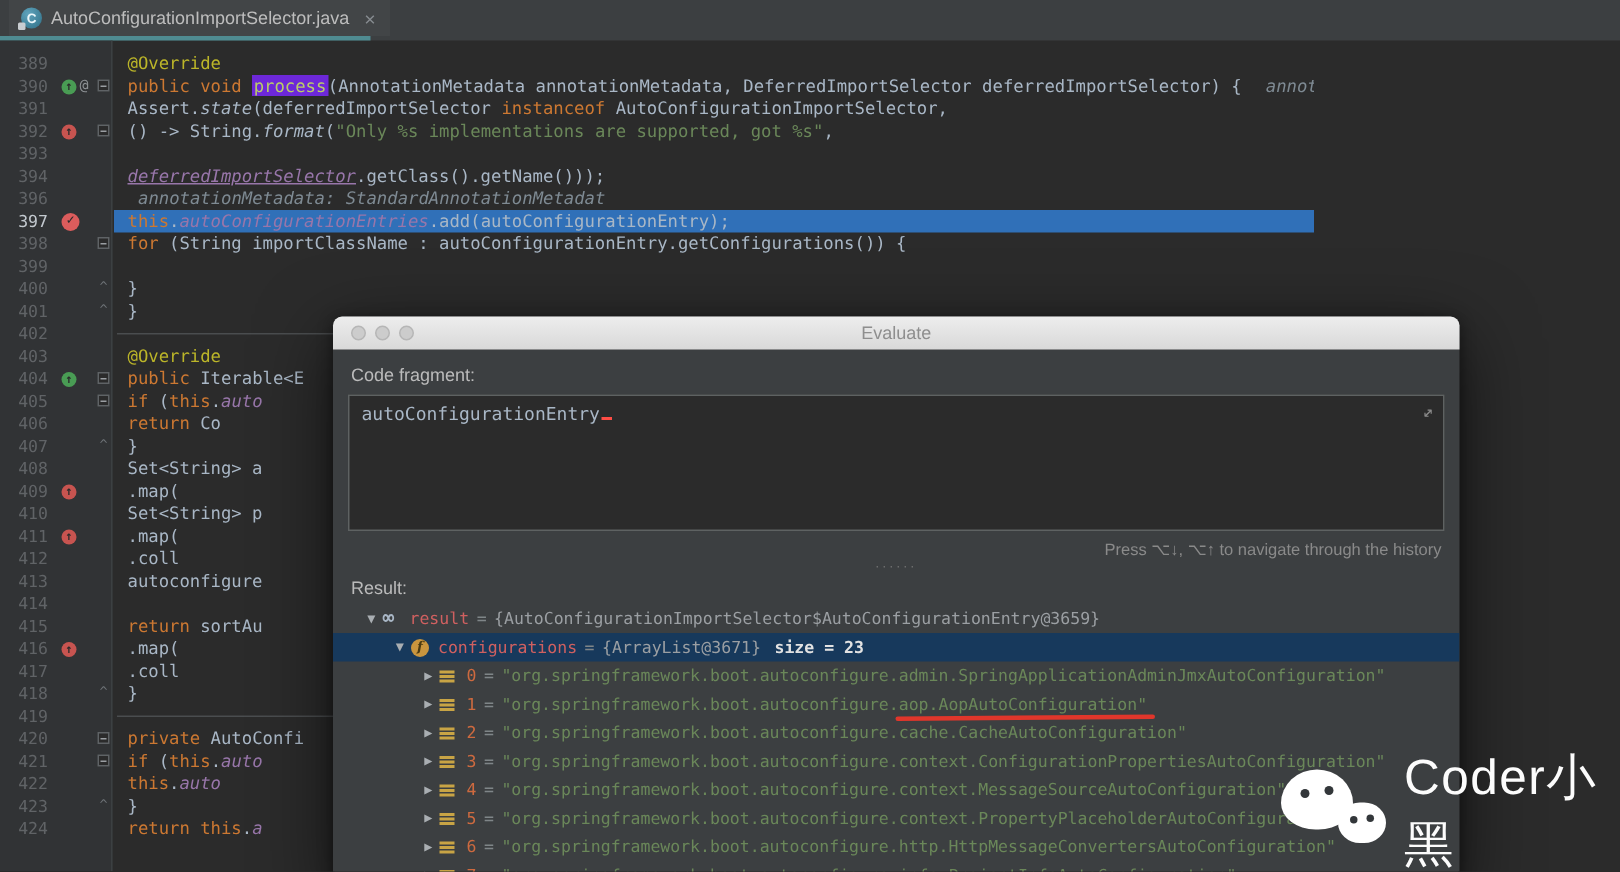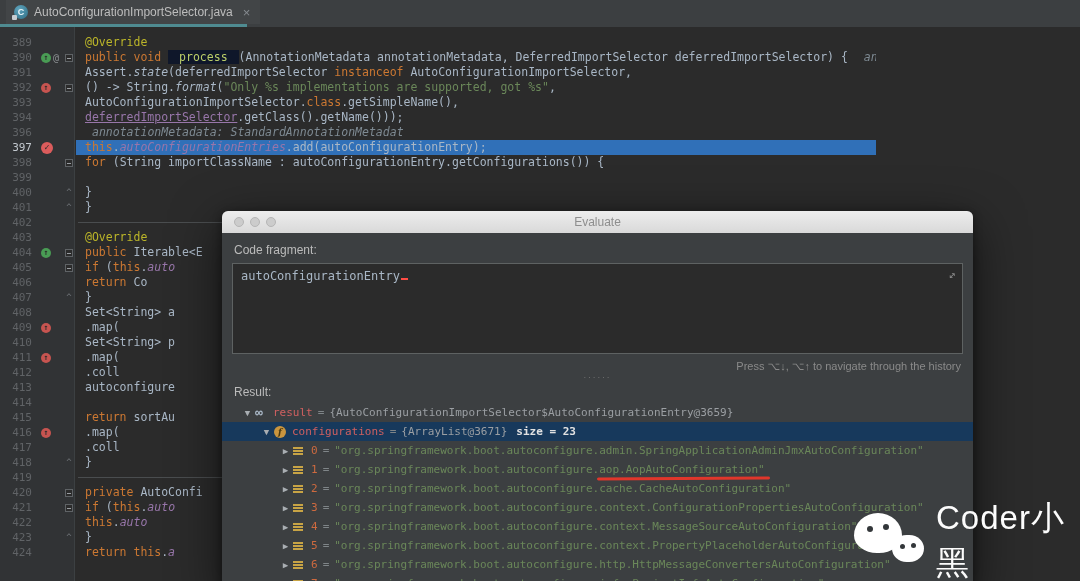--- a/index.html
+++ b/index.html
@@ -45,22 +45,22 @@
   .hint { position:relative; margin-left:16px; font-style:italic; color:#7E8A93; }
   .row.exec .hint { color:#A6C1DC; }
   .sepline { position:absolute; left:78px; right:0; top:7px; border-top:1px solid #4A4D4F; }
 
   .k   { color:#CC7832; }
   .ann { color:#BBB529; }
   .str { color:#6A8759; }
   .d   { color:#A9B7C6; }
   .itl { color:#A9B7C6; font-style:italic; }
   .fld { color:#9876AA; font-style:italic; }
-  .fldu{ color:#9876AA; text-decoration:underline; }
-  .mhl { color:#BACD68; background:#0f172a; padding:0 11px; }
+  .fldu{ color:#9876AA; text-decoration:underline;font-style:italic; }
+  .mhl { color:#BACD68; background:#6d28d9; padding:0 1px; }
 
   .ic-ovr { width:10px; height:10px; border-radius:50%; position:relative; flex:none;
             display:flex; align-items:center; justify-content:center;
             color:#2B2B2B; font-size:8px; font-weight:bold; line-height:1; }
   .ic-ovr.g { background:#499C54; }
   .ic-ovr.r { background:#C75450; }
   .ic-at { color:#8C9093; font-size:10px; }
   .ic-bp { width:12px; height:12px; border-radius:50%; background:#DB5C5C; flex:none;
            display:flex; align-items:center; justify-content:center;
            color:#2B2B2B; font-size:9px; font-weight:bold; }
@@ -176,21 +176,20 @@
           <span class="gi">
             <span class="ic-ovr r">↑</span>
           </span>
           <span class="fold"><span class="sq"></span></span>
           <span class="code"><span class="d">             () -&gt; String.</span><span class="itl">format</span><span class="d">(</span><span class="str">"Only %s implementations are supported, got %s"</span><span class="d">,</span></span>
         </div>
         <div class="row">
           <span class="ln">393</span>
           <span class="gi"></span>
           <span class="fold"></span>
-          <span class="code"><span class="d">                 AutoConfigurationImportSelector.</span><span class="k">class</span><span class="d">.getSimpleName(),</span></span>
         </div>
         <div class="row">
           <span class="ln">394</span>
           <span class="gi"></span>
           <span class="fold"></span>
           <span class="code"><span class="d">                 </span><span class="fldu">deferredImportSelector</span><span class="d">.getClass().getName()));</span></span>
         </div>
         <div class="row">
           <span class="ln">396</span>
           <span class="gi"></span>

